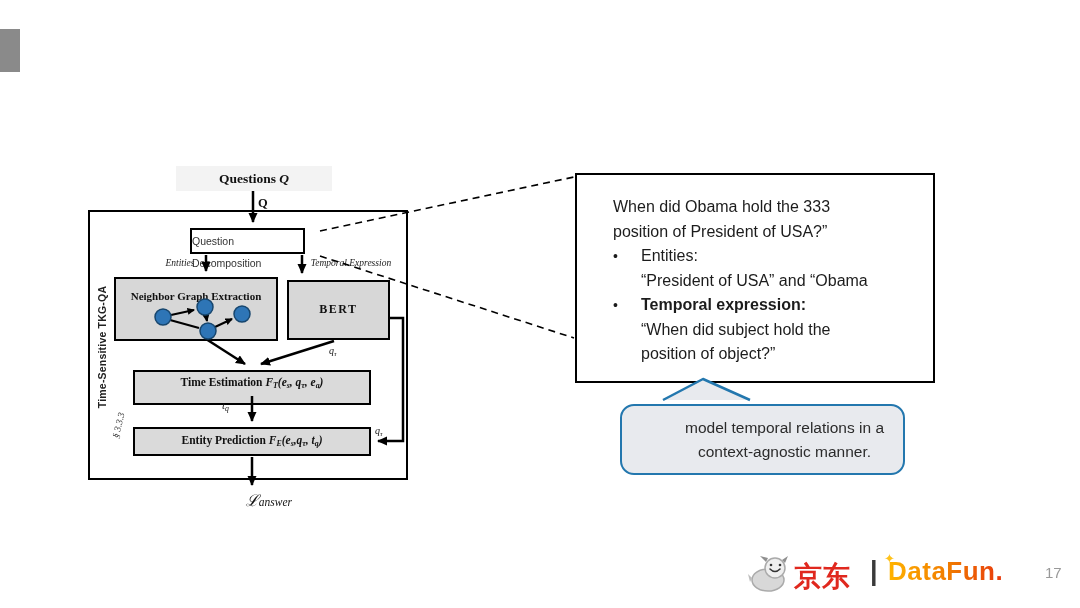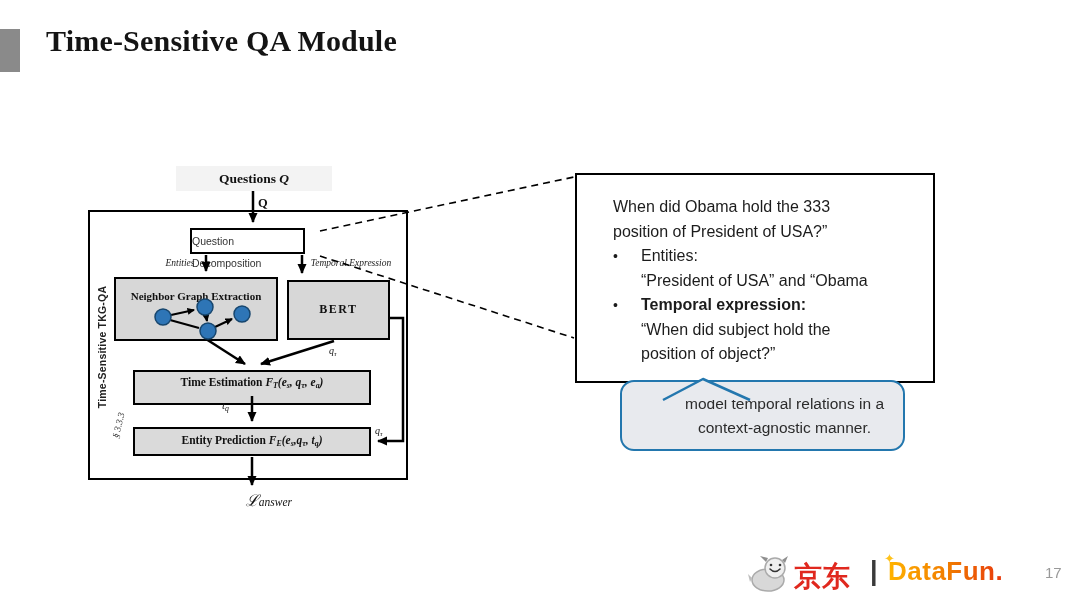--- a/index.html
+++ b/index.html
@@ -61,42 +61,41 @@
   
   #callout { left:575px; top:173px; width:360px; height:210px; background:#fff;
              border:2.5px solid #000; padding:20px 14px 0 36px; font-size:16px;
              line-height:24.5px; color:#1c1c1c; z-index:1; }
   .bullet-row { display:flex; }
   .bullet-glyph { width:28px; font-size:14px; }
   .bullet-title.bold { font-weight:bold; }
   .bullet-body { }
 
   
-  #bubble { left:620px; top:380px; width:285px; height:71px; background:#e8eaee;
+  #bubble { left:620px; top:404px; width:285px; height:71px; background:#e8eaee;
             border:2.5px solid #2377ae; border-radius:14px; z-index:2;
             text-align:center; padding-top:10px; font-size:15.5px; line-height:24px; color:#2b2b2b;padding-left:44px; }
   #jd-logo-text { left:794px; top:558px; font-size:28px; font-weight:bold; color:#e0281e; }
   #footer-sep { left:870px; top:556px; font-size:27px; color:#3a3a3a; font-weight:bold; }
   #datafun-logo { left:888px; top:556px; font-size:26px; font-weight:bold;
                   background:linear-gradient(90deg,#ffb400,#f07800 55%,#e8380d);
                   -webkit-background-clip:text; background-clip:text; color:transparent;
                   letter-spacing:0.5px; }
   #datafun-spark { left:884px; top:551px; font-size:13px; color:#ffc21c; }
   #page-number { left:1045px; top:564px; font-size:15px; color:#999; }
 
   #overlay { position:absolute; left:0; top:0; width:1080px; height:608px;
              pointer-events:none; z-index:5; }
 </style>
 </head>
 <body>
 
 <div id="page">
 
   <div id="title-block" class="abs"></div>
-  <div id="page-title" class="abs">Time-Sensitive QA Module</div>
 
   <div id="questions-band" class="abs">
     <span>Questions </span><span class="var">Q</span>
   </div>
   <div class="abs q-label" style="left:258px; top:196px;">Q</div>
 
   <div id="outer-frame" class="abs"></div>
   <div id="vframe-label" class="abs">Time-Sensitive TKG-QA</div>
   <div id="section-label" class="abs">§ 3.3.3</div>
 

